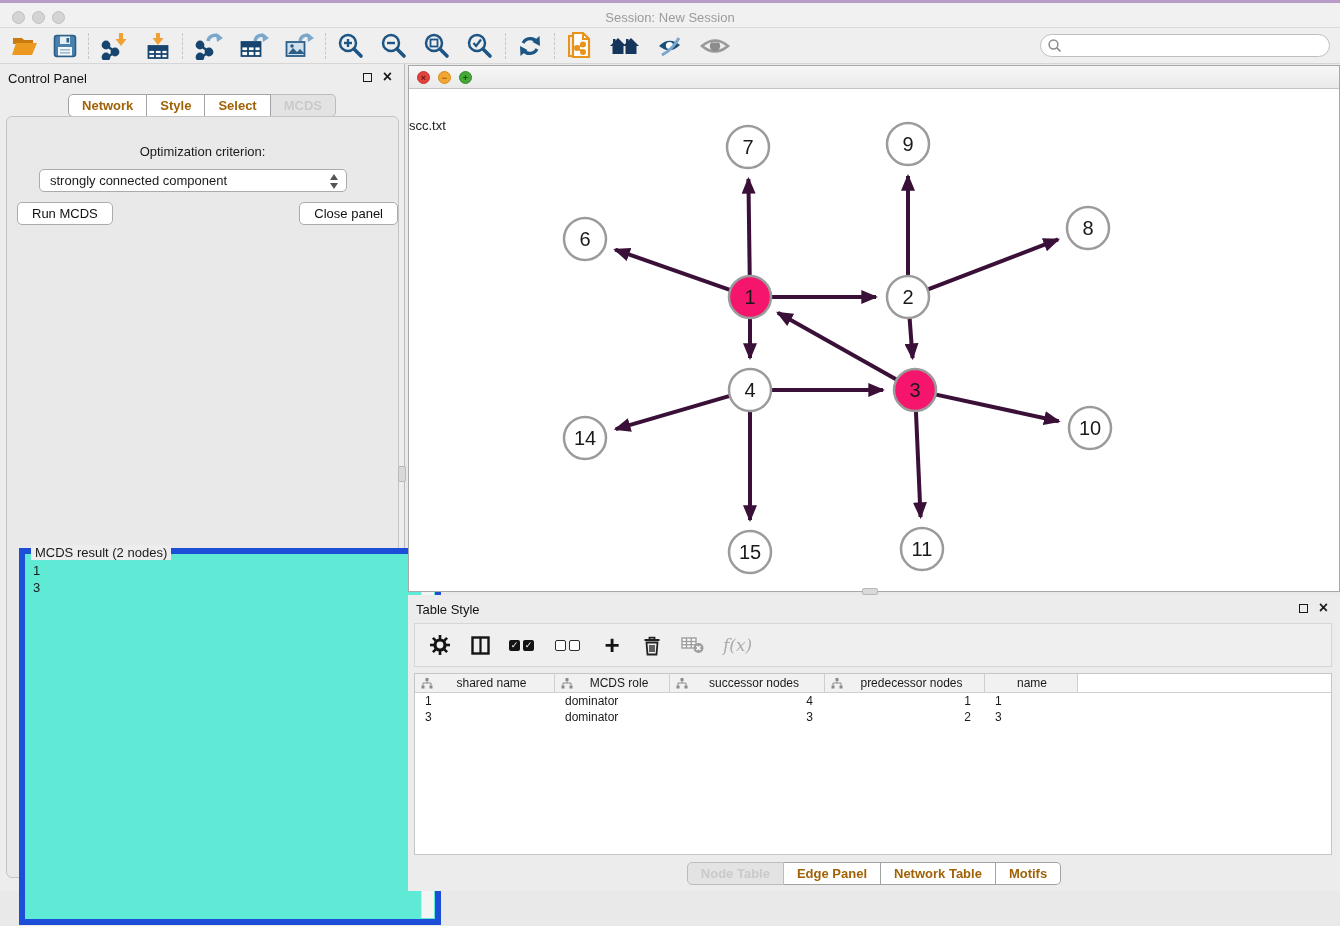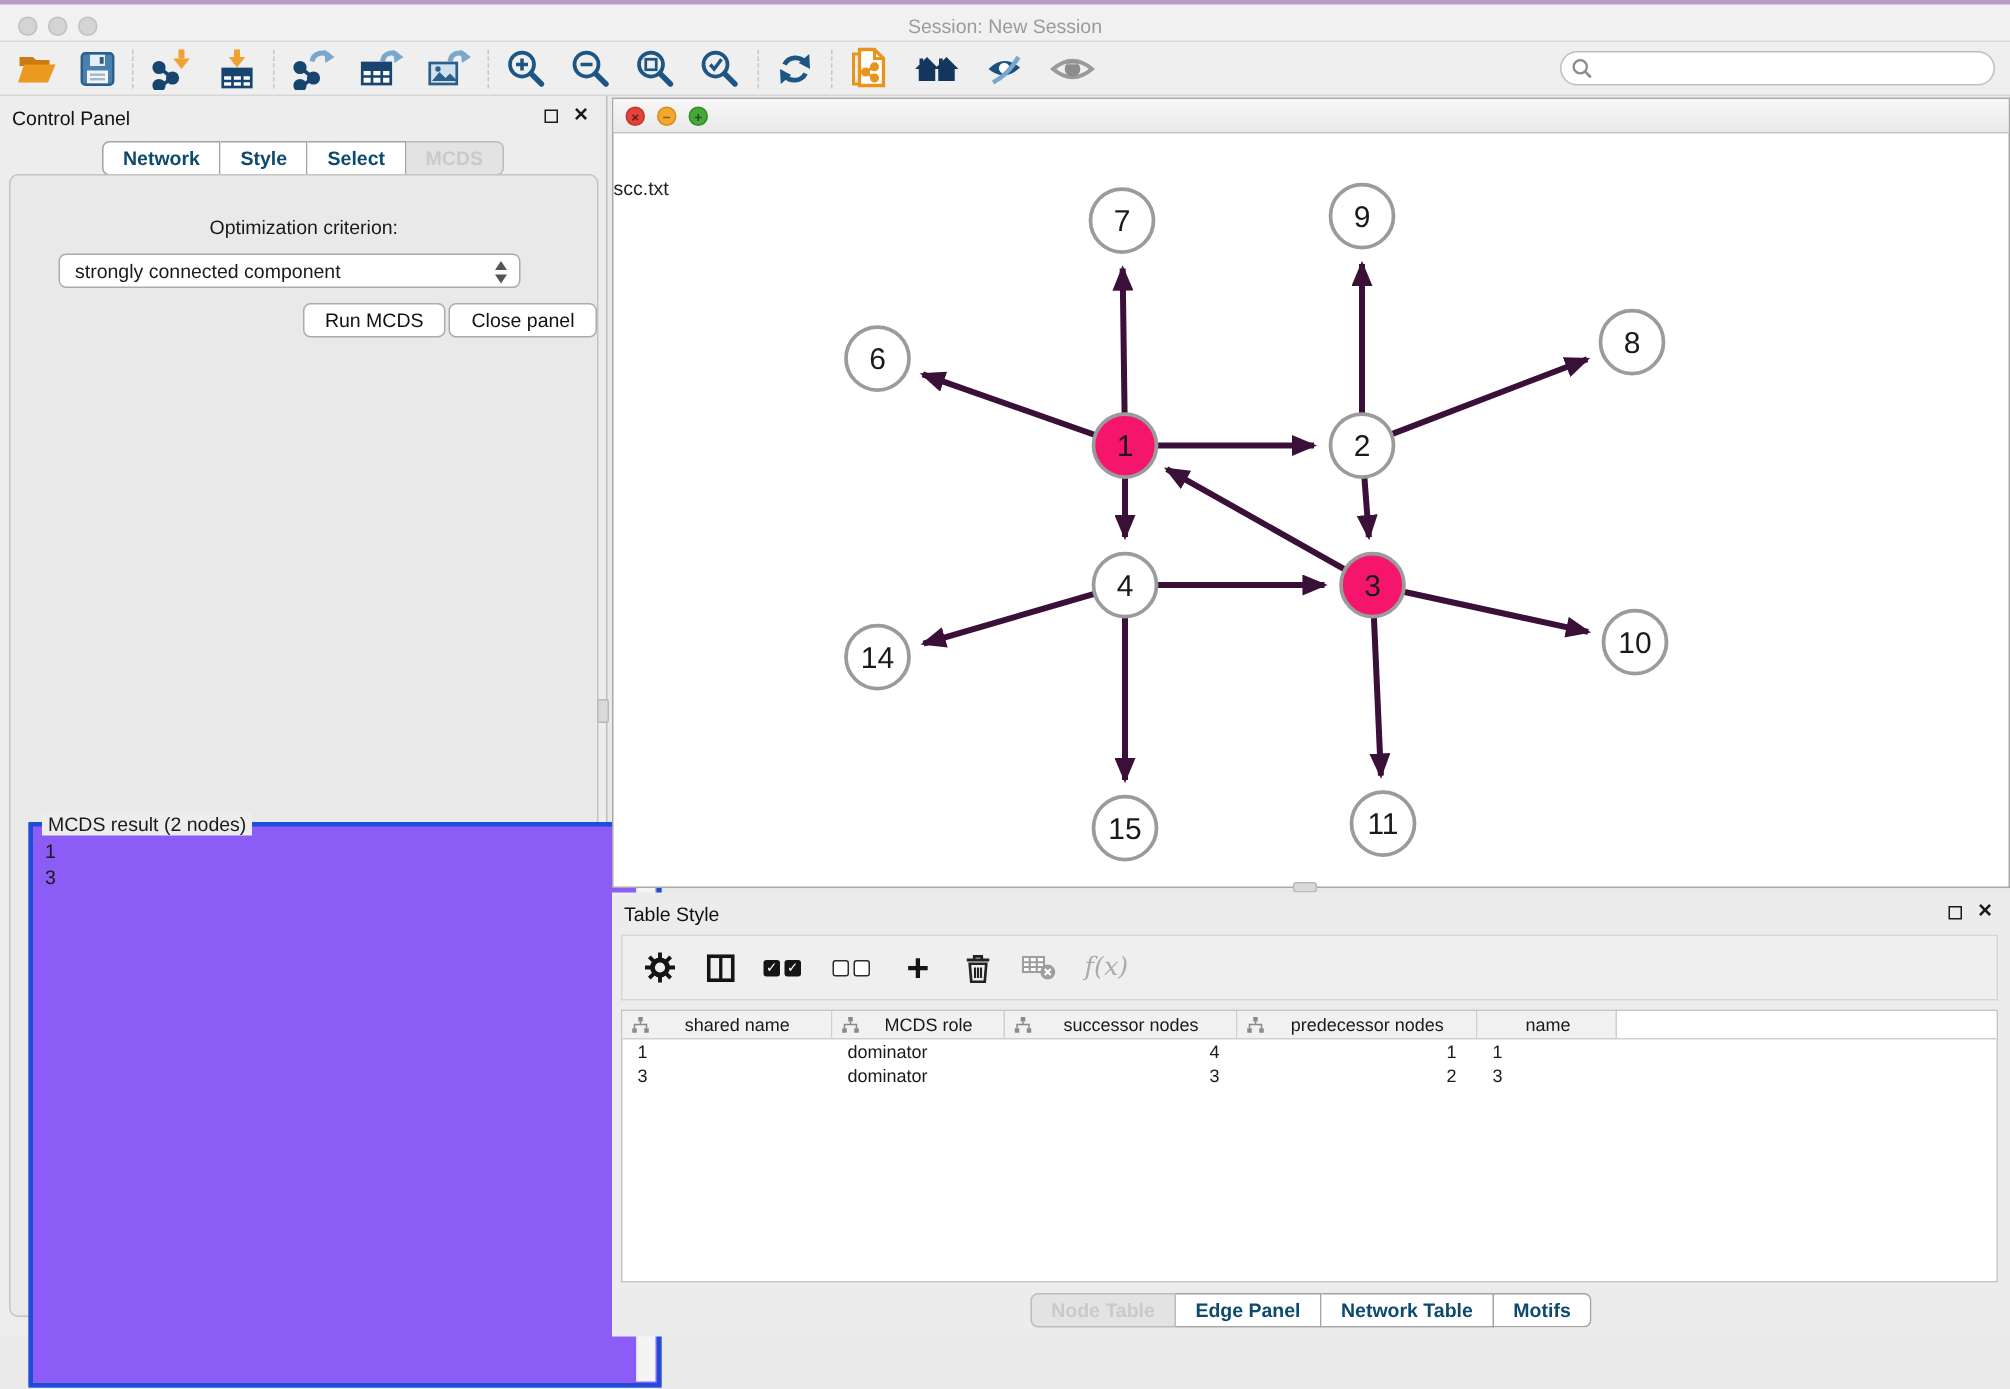--- a/index.html
+++ b/index.html
@@ -32,42 +32,42 @@
   #control-panel { position:absolute; left:0; top:64px; width:405px; height:827px;
     background:#ededed; border-right:1px solid #bdbdbd; }
   .panel-head { position:relative; height:26px; }
   .panel-head .ph-title { position:absolute; left:8px; top:7px; font-size:13px; color:#111; }
   .float-ico { position:absolute; top:9px; width:9px; height:9px; border:1.5px solid #1a1a1a; }
   .close-ico { position:absolute; top:3px; font-size:16px; font-weight:700; color:#1a1a1a; line-height:20px; }
   #control-panel .float-ico { right:32px; } #control-panel .close-ico { right:12px; }
 
   .seg { display:flex; justify-content:center; }
   .seg .tab { font-size:13px; font-weight:700; padding:3px 13px; background:#fff;
-    border:1px solid #a3a3a3; border-left:none; color:#0c4a6e; white-space:nowrap; }
+    border:1px solid #a3a3a3; border-left:none; color:#a16207; white-space:nowrap; }
   .seg .tab:first-child { border-left:1px solid #a3a3a3; border-radius:5px 0 0 5px; }
   .seg .tab:last-child { border-radius:0 5px 5px 0; }
   .seg .tab.sel { background:#e3e3e3; color:#cacaca; border-color:#bcbcbc; }
 
   #cp-tabs { position:absolute; left:0; right:0; top:30px; }
   #cp-box { position:absolute; left:6px; top:52px; width:393px; height:762px;
     background:#e9e9e9; border:1px solid #c4c4c4; border-radius:6px; }
   #opt-label { position:absolute; left:0; right:0; top:27px; text-align:center; font-size:13px; }
   #opt-select { position:absolute; left:32px; top:52px; width:308px; height:23px; background:#fff;
     border:1px solid #ababab; border-radius:5px; font-size:13px; display:flex; align-items:center;
     padding-left:10px; }
   .stepper { position:absolute; right:6px; top:4px; width:11px; height:15px; }
   .stepper .up { position:absolute; left:1px; top:0; width:0; height:0;
     border-left:4.5px solid transparent; border-right:4.5px solid transparent; border-bottom:6px solid #555; }
   .stepper .dn { position:absolute; left:1px; bottom:0; width:0; height:0;
     border-left:4.5px solid transparent; border-right:4.5px solid transparent; border-top:6px solid #555; }
-  #cp-buttons { position:absolute; left:10px; right:0; top:85px; display:flex; justify-content:flex-end; gap:2px; }
+  #cp-buttons { position:absolute; left:10px; right:0; top:85px; display:flex; justify-content:space-between; gap:2px; }
   .btn { background:#fff; border:1px solid #ababab; border-radius:5px; font-size:13px;
     padding:3px 14px; color:#111; }
   #mcds-result { position:absolute; left:12px; top:431px; width:422px; height:377px;
-    background:#8b5cf6; border:3px solid #1d4ed8; }
+    background:#5eead4; border:6px solid #1d4ed8; }
   #mcds-result .legend { position:absolute; left:6px; top:-9px; background:#ededed;
     padding:0 4px; font-size:13px; }
   #mcds-result .lines { padding:8px 0 0 8px; font-size:13px; line-height:17px; }
   #mcds-result .vscroll { position:absolute; right:1px; top:1px; bottom:1px; width:13px;
     background:#f4f4f4; border-left:1px solid #e2e2e2; }
 
   
   .vgrip { position:absolute; left:398px; top:466px; width:8px; height:16px;
     background:#d9d9d9; border:1px solid #b9b9b9; border-radius:2px; }
   .hgrip { position:absolute; left:862px; top:588px; width:16px; height:7px;

